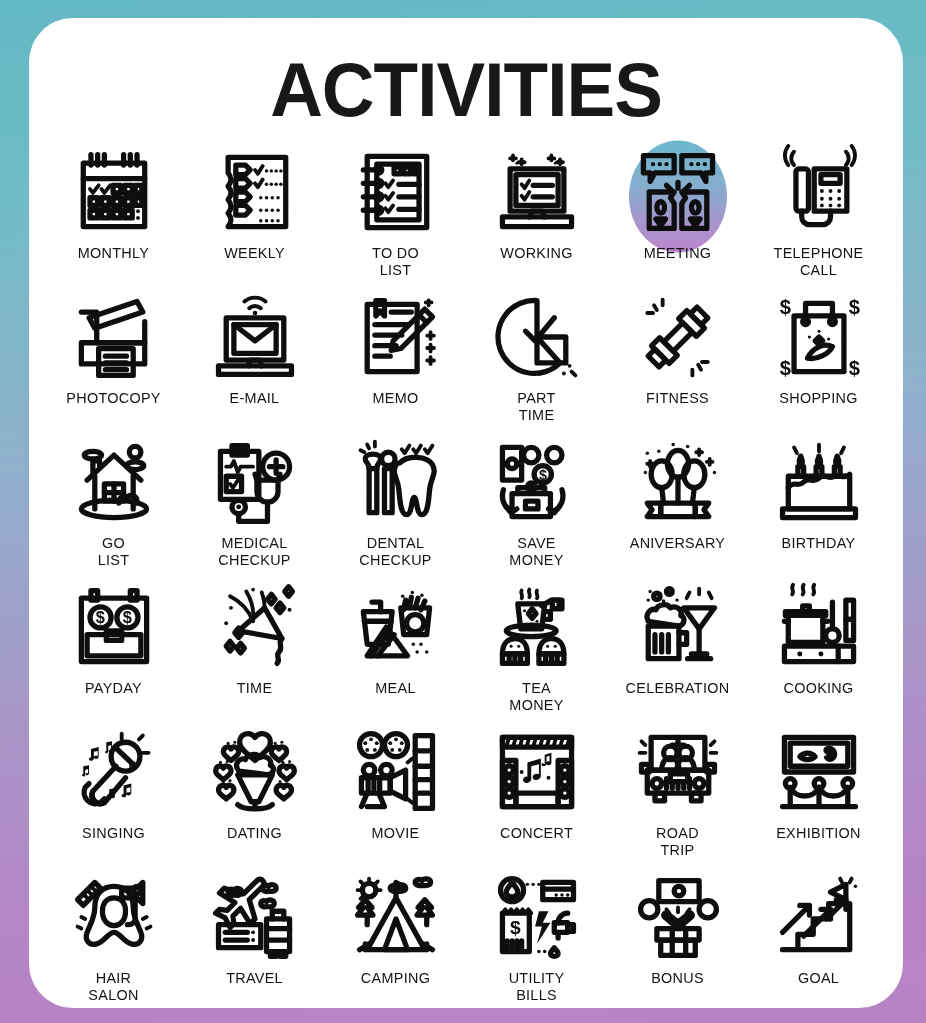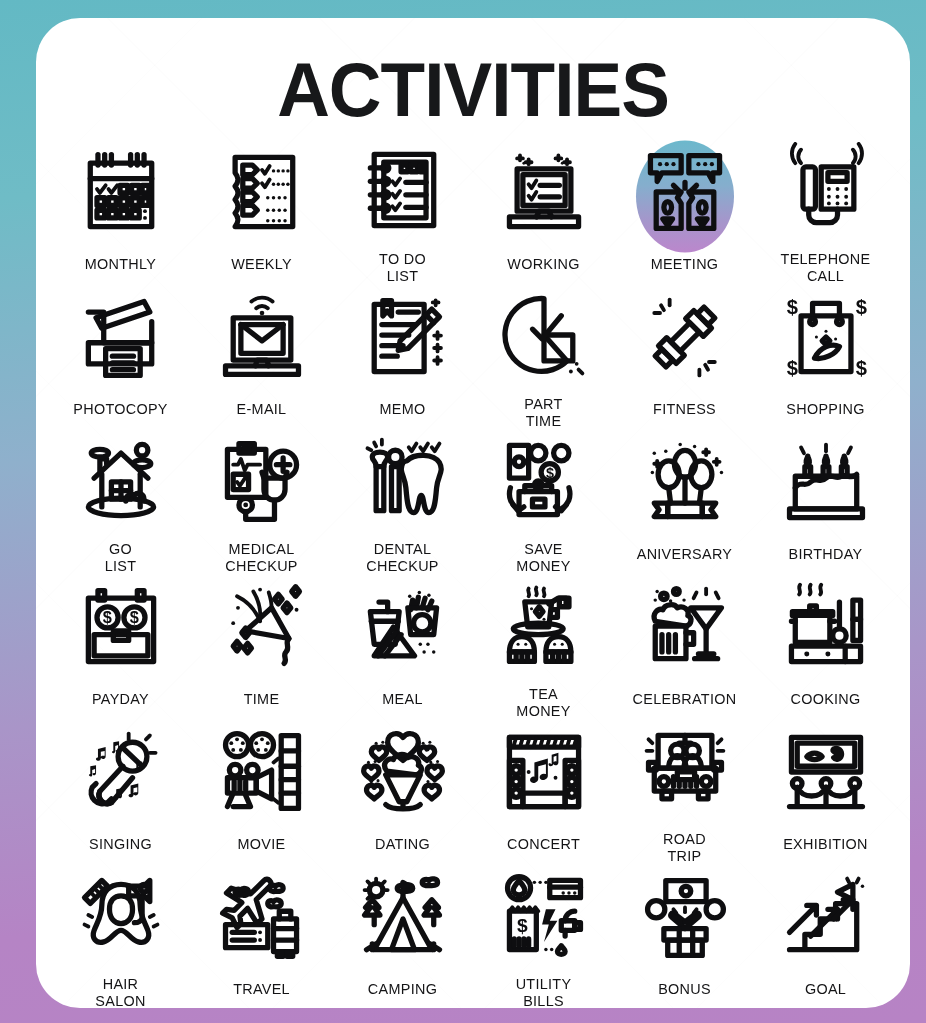--- a/index.html
+++ b/index.html
@@ -17,21 +17,21 @@
         #6fbcc6 18%,
         #8fb0cc 42%,
         #a995c8 66%,
         #b584c5 85%,
         #b783c5 100%);
     position: relative;
   }
 
   #card {
     position: absolute;
-    left: 36px;
+    left: 29px;
     top: 18px;
     width: 874px;
     height: 990px;
     background: #ffffff;
     border-radius: 44px;
     overflow: hidden;
   }
 
   
   #watermark {
@@ -100,21 +100,21 @@
     height: 112px;
     left: 50%;
     top: 50%;
     transform: translate(-50%,-46%);
     border-radius: 50%;
     background: linear-gradient(180deg, #6cb8cc 0%, #85aecd 40%, #a596cb 72%, #bb87cc 100%);
     z-index: 1;
   }
 
   .label {
-    margin-top: 12px;
+    margin-top: 1px;
     font-size: 14.4px;
     letter-spacing: 0.3px;
     color: #141416;
     text-align: center;
     line-height: 17px;
     font-weight: 400;
     font-family: "Liberation Sans", sans-serif;
     position: relative;
     z-index: 3;
     white-space: pre-line;
@@ -723,20 +723,53 @@
           <line class="thin" x1="76" y1="16" x2="80" y2="12"></line>
           <line class="thin" x1="80" y1="30" x2="86" y2="30"></line>
         </svg>
       </div>
       <div class="label">SINGING</div>
     </div>
 
     <div class="cell">
       <div class="icon-wrap">
         <svg viewBox="0 0 100 100">
+          <path class="st" d="M50 14 c5 -7 16 -4 16 5 c0 8 -10 13 -16 19 c-6 -6 -16 -11 -16 -19 c0 -9 11 -12 16 -5 z"></path>
+          <path class="st" d="M33 49 c-6 -8 2 -15 7 -12 c2 -6 12 -7 15 -2 c6 -3 13 2 11 8 c5 2 4 8 -2 10 z"></path>
+          <path class="st" d="M32 53 h36 l-14 28 h-8 z"></path>
+          <path class="st" d="M50 81 v7"></path>
+          <path class="st" d="M32 84 c6 6 30 6 36 0"></path>
+          <path class="st" d="M25 26 c2 -4 8 -2 8 3 c0 4 -5 6 -8 9 c-3 -3 -8 -5 -8 -9 c0 -5 6 -7 8 -3 z" stroke-width="4"></path>
+          <path class="st" d="M75 26 c2 -4 8 -2 8 3 c0 4 -5 6 -8 9 c-3 -3 -8 -5 -8 -9 c0 -5 6 -7 8 -3 z" stroke-width="4"></path>
+          <path class="st" d="M17 46 c2 -4 8 -2 8 3 c0 4 -5 6 -8 9 c-3 -3 -8 -5 -8 -9 c0 -5 6 -7 8 -3 z" stroke-width="4"></path>
+          <path class="st" d="M83 46 c2 -4 8 -2 8 3 c0 4 -5 6 -8 9 c-3 -3 -8 -5 -8 -9 c0 -5 6 -7 8 -3 z" stroke-width="4"></path>
+          <path class="st" d="M20 66 c2 -4 8 -2 8 3 c0 4 -5 6 -8 9 c-3 -3 -8 -5 -8 -9 c0 -5 6 -7 8 -3 z" stroke-width="4"></path>
+          <path class="st" d="M80 66 c2 -4 8 -2 8 3 c0 4 -5 6 -8 9 c-3 -3 -8 -5 -8 -9 c0 -5 6 -7 8 -3 z" stroke-width="4"></path>
+          <circle class="stf" cx="22" cy="20" r="1.6"></circle>
+            <circle class="stf" cx="29" cy="19" r="1.6"></circle>
+          <circle class="stf" cx="71" cy="20" r="1.6"></circle>
+            <circle class="stf" cx="78" cy="19" r="1.6"></circle>
+          <circle class="stf" cx="14" cy="40" r="1.6"></circle>
+            <circle class="stf" cx="21" cy="39" r="1.6"></circle>
+          <circle class="stf" cx="79" cy="40" r="1.6"></circle>
+            <circle class="stf" cx="86" cy="39" r="1.6"></circle>
+          <circle class="stf" cx="17" cy="60" r="1.6"></circle>
+            <circle class="stf" cx="24" cy="59" r="1.6"></circle>
+          <circle class="stf" cx="76" cy="60" r="1.6"></circle>
+            <circle class="stf" cx="83" cy="59" r="1.6"></circle>
+          <circle class="stf" cx="43" cy="9" r="1.6"></circle>
+            <circle class="stf" cx="57" cy="9" r="1.6"></circle>
+        </svg>
+      </div>
+      <div class="label">DATING</div>
+    </div>
+
+    <div class="cell">
+      <div class="icon-wrap">
+        <svg viewBox="0 0 100 100">
           <circle class="st" cx="24" cy="22" r="12"></circle>
           <circle class="stf" cx="24" cy="16" r="2"></circle>
             <circle class="stf" cx="30" cy="20" r="2"></circle>
           <circle class="stf" cx="28" cy="27" r="2"></circle>
             <circle class="stf" cx="20" cy="27" r="2"></circle>
           <circle class="stf" cx="18" cy="20" r="2"></circle>
           <circle class="st" cx="50" cy="22" r="12"></circle>
           <circle class="stf" cx="50" cy="16" r="2"></circle>
             <circle class="stf" cx="56" cy="20" r="2"></circle>
           <circle class="stf" cx="54" cy="27" r="2"></circle>
@@ -758,53 +791,20 @@
           <line class="thin" x1="62" y1="40" x2="67" y2="36"></line>
           <line class="thin" x1="62" y1="78" x2="67" y2="82"></line>
         </svg>
       </div>
       <div class="label">MOVIE</div>
     </div>
 
     <div class="cell">
       <div class="icon-wrap">
         <svg viewBox="0 0 100 100">
-          <path class="st" d="M50 14 c5 -7 16 -4 16 5 c0 8 -10 13 -16 19 c-6 -6 -16 -11 -16 -19 c0 -9 11 -12 16 -5 z"></path>
-          <path class="st" d="M33 49 c-6 -8 2 -15 7 -12 c2 -6 12 -7 15 -2 c6 -3 13 2 11 8 c5 2 4 8 -2 10 z"></path>
-          <path class="st" d="M32 53 h36 l-14 28 h-8 z"></path>
-          <path class="st" d="M50 81 v7"></path>
-          <path class="st" d="M32 84 c6 6 30 6 36 0"></path>
-          <path class="st" d="M25 26 c2 -4 8 -2 8 3 c0 4 -5 6 -8 9 c-3 -3 -8 -5 -8 -9 c0 -5 6 -7 8 -3 z" stroke-width="4"></path>
-          <path class="st" d="M75 26 c2 -4 8 -2 8 3 c0 4 -5 6 -8 9 c-3 -3 -8 -5 -8 -9 c0 -5 6 -7 8 -3 z" stroke-width="4"></path>
-          <path class="st" d="M17 46 c2 -4 8 -2 8 3 c0 4 -5 6 -8 9 c-3 -3 -8 -5 -8 -9 c0 -5 6 -7 8 -3 z" stroke-width="4"></path>
-          <path class="st" d="M83 46 c2 -4 8 -2 8 3 c0 4 -5 6 -8 9 c-3 -3 -8 -5 -8 -9 c0 -5 6 -7 8 -3 z" stroke-width="4"></path>
-          <path class="st" d="M20 66 c2 -4 8 -2 8 3 c0 4 -5 6 -8 9 c-3 -3 -8 -5 -8 -9 c0 -5 6 -7 8 -3 z" stroke-width="4"></path>
-          <path class="st" d="M80 66 c2 -4 8 -2 8 3 c0 4 -5 6 -8 9 c-3 -3 -8 -5 -8 -9 c0 -5 6 -7 8 -3 z" stroke-width="4"></path>
-          <circle class="stf" cx="22" cy="20" r="1.6"></circle>
-            <circle class="stf" cx="29" cy="19" r="1.6"></circle>
-          <circle class="stf" cx="71" cy="20" r="1.6"></circle>
-            <circle class="stf" cx="78" cy="19" r="1.6"></circle>
-          <circle class="stf" cx="14" cy="40" r="1.6"></circle>
-            <circle class="stf" cx="21" cy="39" r="1.6"></circle>
-          <circle class="stf" cx="79" cy="40" r="1.6"></circle>
-            <circle class="stf" cx="86" cy="39" r="1.6"></circle>
-          <circle class="stf" cx="17" cy="60" r="1.6"></circle>
-            <circle class="stf" cx="24" cy="59" r="1.6"></circle>
-          <circle class="stf" cx="76" cy="60" r="1.6"></circle>
-            <circle class="stf" cx="83" cy="59" r="1.6"></circle>
-          <circle class="stf" cx="43" cy="9" r="1.6"></circle>
-            <circle class="stf" cx="57" cy="9" r="1.6"></circle>
-        </svg>
-      </div>
-      <div class="label">DATING</div>
-    </div>
-
-    <div class="cell">
-      <div class="icon-wrap">
-        <svg viewBox="0 0 100 100">
           <rect class="st" x="14" y="14" width="72" height="72"></rect>
           <path class="st" d="M14 14 h72 v10 h-72 z"></path>
           <path class="thin" d="M18 24 l3 -10 M25 24 l3 -10 M32 24 l3 -10 M39 24 l3 -10 M46 24 l3 -10 M53 24 l3 -10 M60 24 l3 -10 M67 24 l3 -10 M74 24 l3 -10 M81 24 l3 -10"></path>
           <rect class="st" x="14" y="38" width="14" height="48"></rect>
           <circle class="st" cx="21" cy="48" r="4.5"></circle>
           <circle class="st" cx="21" cy="60" r="4.5"></circle>
           <circle class="st" cx="21" cy="72" r="4.5"></circle>
           <rect class="st" x="72" y="38" width="14" height="48"></rect>
           <circle class="st" cx="79" cy="48" r="4.5"></circle>
           <circle class="st" cx="79" cy="60" r="4.5"></circle>

